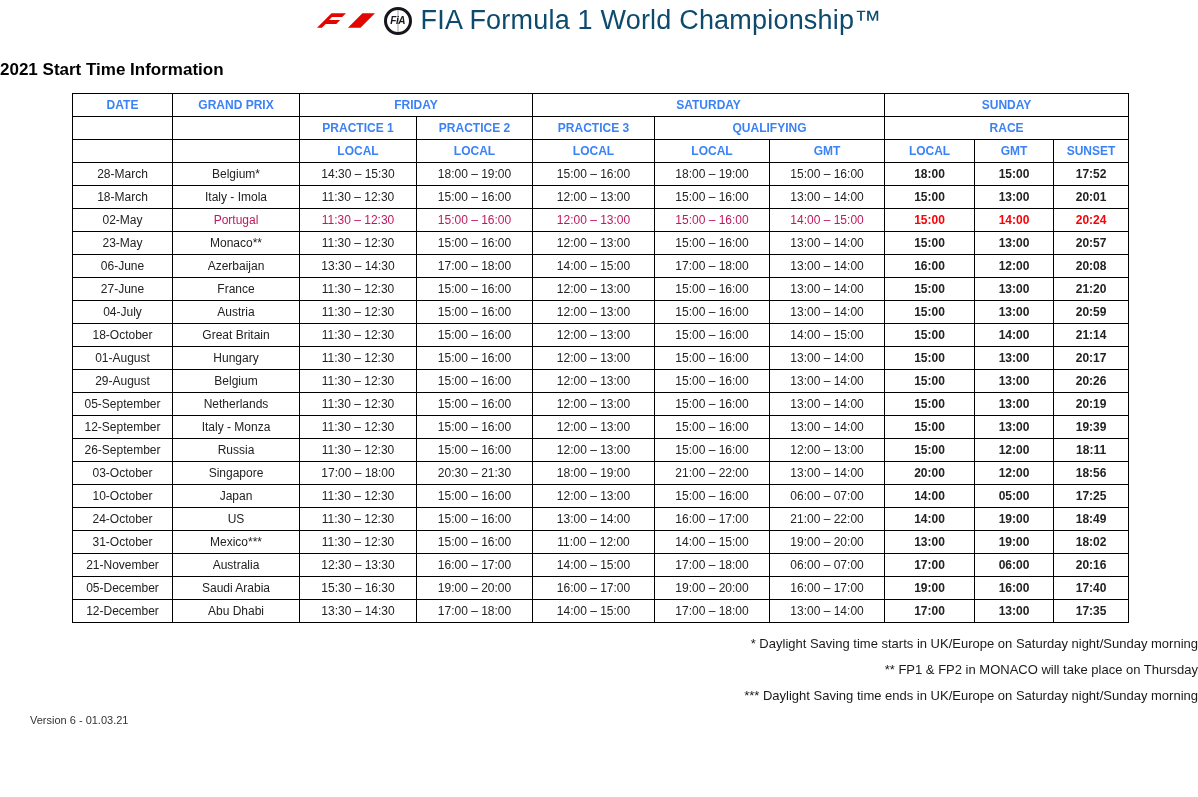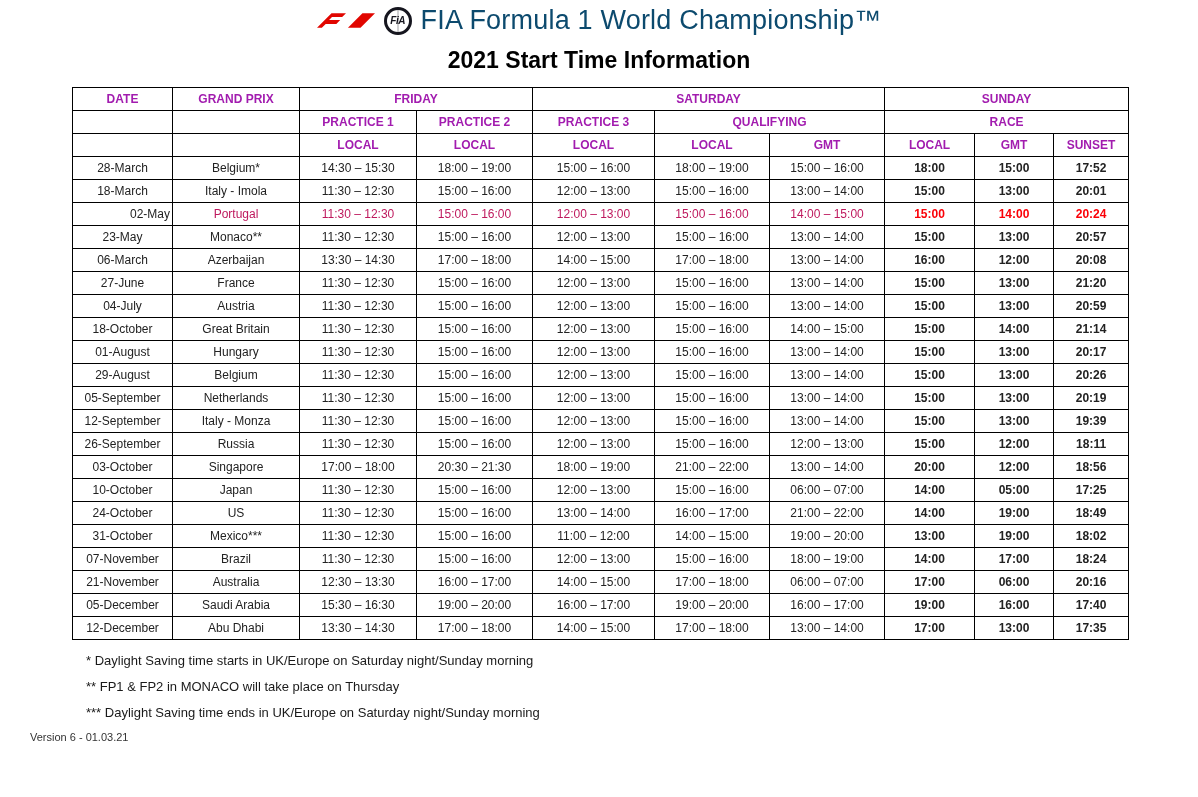--- a/index.html
+++ b/index.html
@@ -26,51 +26,51 @@
     font-weight: bold; font-style: italic; font-size: 10px; color: #15151e;
     letter-spacing: -0.5px;
     background:
       linear-gradient(to right, transparent 47%, #15151e33 47%, #15151e33 53%, transparent 53%),
       #fff;
   }
   .champ-title {
     font-size: 27px; color: #0c4a6e; letter-spacing: 0.2px;
   }
   .page-title {
-    text-align: center; font-weight: bold; font-size: 23px;
-    margin-top: 11px; color: #000;
+    font-weight: bold; font-size: 17px;
+    margin-top: 24px; color: #000;
   }
 
   
   table.schedule {
     border-collapse: collapse;
     margin: 13px 0 0 72px;
     width: 1056px;
     table-layout: fixed;
     font-size: 12px;
   }
   table.schedule td, table.schedule th {
     border: 1px solid #000;
     height: 23px;
     text-align: center;
     vertical-align: middle;
     padding: 0 2px;
     overflow: hidden;
     white-space: nowrap;
     color: #222;
   }
-  table.schedule thead th { font-weight: bold; color: #a21caf; }
+  table.schedule thead th { font-weight: bold; color: #3b82f6; }
   td.c-date, td.c-gp { text-align: left; padding-left: 7px; }
   td.c-bold { font-weight: bold; color: #000; }
   tr.highlight td { color: #be185d; }
-  tr.highlight td.c-date { color: #222; text-align: right; }
+  tr.highlight td.c-date { color: #222; }
   tr.highlight td.c-bold { color: #fb0007; }
 
   
-  .footnotes { margin: 13px 0 0 86px; }
+  .footnotes { margin: 13px 0 0 120px; text-align: right; }
   .footnote { font-size: 13px; color: #1a1a1a; margin-bottom: 11px; }
   .version { font-size: 11px; color: #333; margin: 2px 0 0 30px; }
 </style>
 </head>
 <body>
 
 <div class="page">
 
   <div class="brand-row">
     <svg class="f1-logo-svg" width="58" height="15" viewBox="0 0 120 30" aria-label="F1 logo">
@@ -169,21 +169,21 @@
       <td>11:30 – 12:30</td>
       <td>15:00 – 16:00</td>
       <td>12:00 – 13:00</td>
       <td>15:00 – 16:00</td>
       <td>13:00 – 14:00</td>
       <td class="c-bold">15:00</td>
       <td class="c-bold">13:00</td>
       <td class="c-bold">20:57</td>
     </tr>
         <tr>
-      <td class="c-date">06-March</td>
+      <td class="c-date">06-June</td>
       <td class="c-gp">Azerbaijan</td>
       <td>13:30 – 14:30</td>
       <td>17:00 – 18:00</td>
       <td>14:00 – 15:00</td>
       <td>17:00 – 18:00</td>
       <td>13:00 – 14:00</td>
       <td class="c-bold">16:00</td>
       <td class="c-bold">12:00</td>
       <td class="c-bold">20:08</td>
     </tr>
@@ -323,32 +323,20 @@
       <td class="c-date">31-October</td>
       <td class="c-gp">Mexico***</td>
       <td>11:30 – 12:30</td>
       <td>15:00 – 16:00</td>
       <td>11:00 – 12:00</td>
       <td>14:00 – 15:00</td>
       <td>19:00 – 20:00</td>
       <td class="c-bold">13:00</td>
       <td class="c-bold">19:00</td>
       <td class="c-bold">18:02</td>
-    </tr>
-        <tr>
-      <td class="c-date">07-November</td>
-      <td class="c-gp">Brazil</td>
-      <td>11:30 – 12:30</td>
-      <td>15:00 – 16:00</td>
-      <td>12:00 – 13:00</td>
-      <td>15:00 – 16:00</td>
-      <td>18:00 – 19:00</td>
-      <td class="c-bold">14:00</td>
-      <td class="c-bold">17:00</td>
-      <td class="c-bold">18:24</td>
     </tr>
         <tr>
       <td class="c-date">21-November</td>
       <td class="c-gp">Australia</td>
       <td>12:30 – 13:30</td>
       <td>16:00 – 17:00</td>
       <td>14:00 – 15:00</td>
       <td>17:00 – 18:00</td>
       <td>06:00 – 07:00</td>
       <td class="c-bold">17:00</td>

